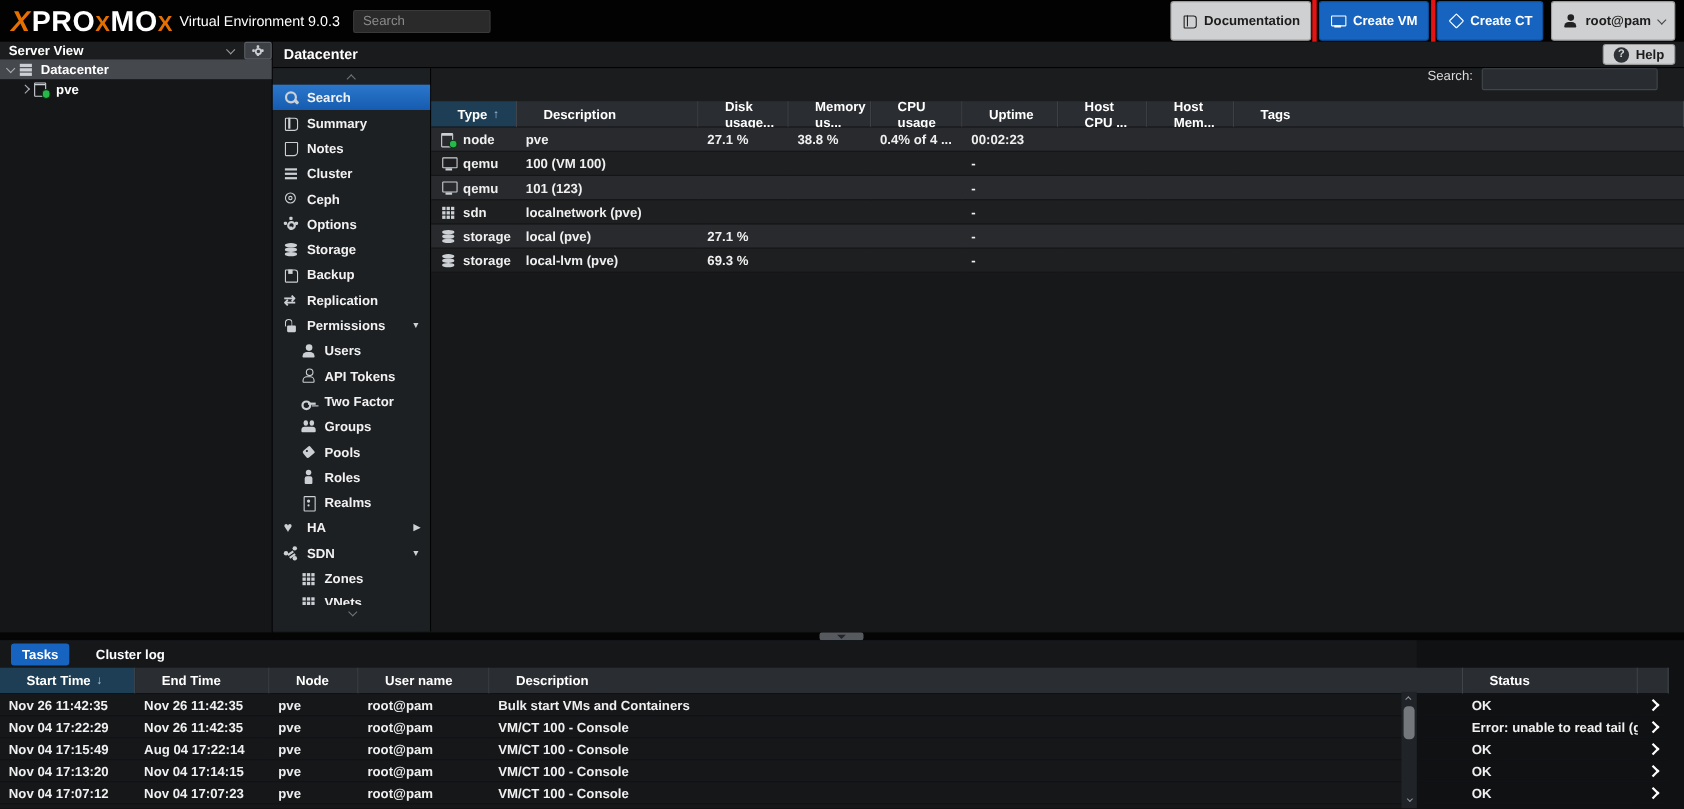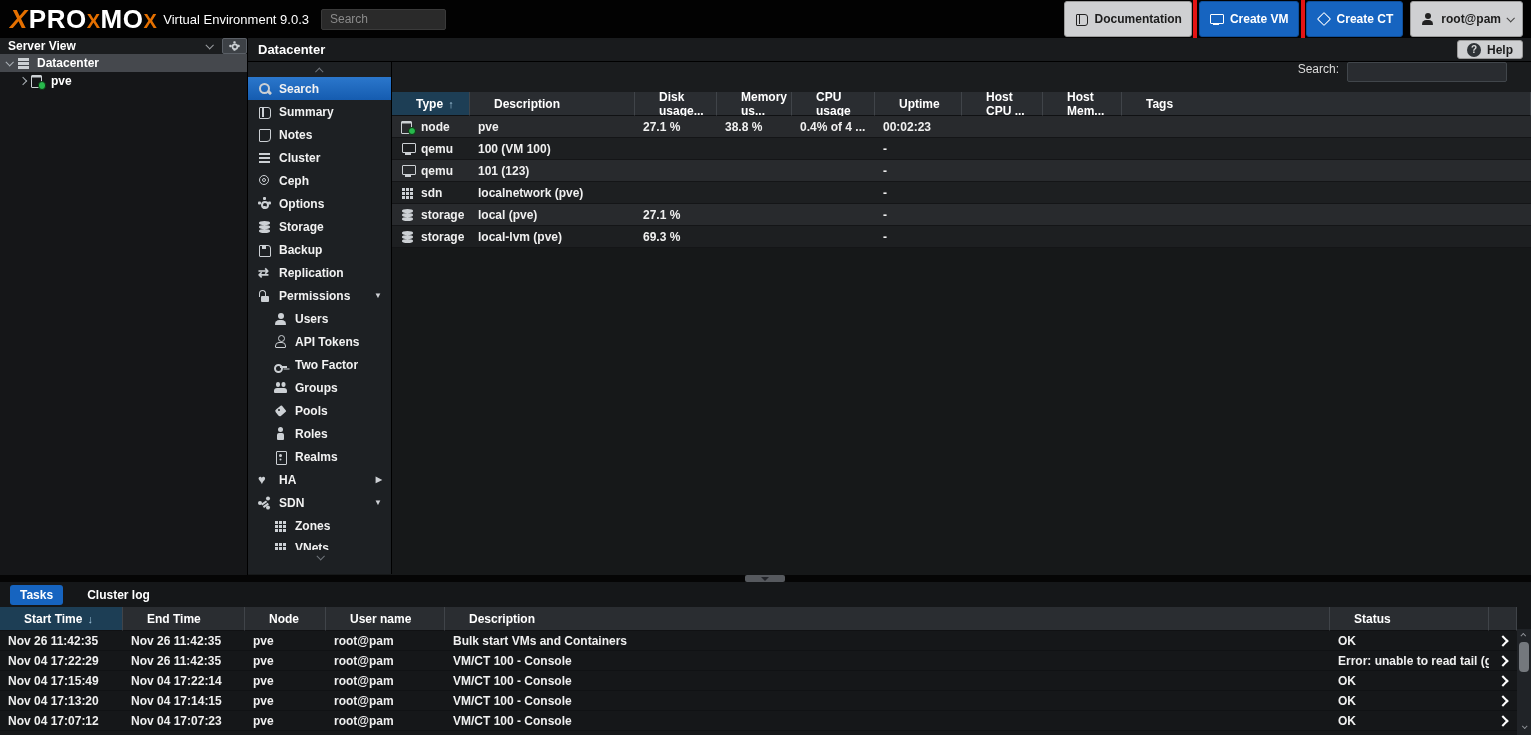--- a/index.html
+++ b/index.html
@@ -88,21 +88,21 @@
           white-space:nowrap; overflow:hidden; border-bottom:1px solid #141517; }
 
   
   #splitter { position:absolute; left:0; top:575px; width:1531px; height:7px; background:#050505; }
   #splitter-handle { position:absolute; left:745px; top:0; width:40px; height:7px; background:#56595e;
                      border-radius:2px; display:flex; align-items:center; justify-content:center; }
   #splitter-handle::after { content:""; width:0; height:0; border-left:4px solid transparent;
                      border-right:4px solid transparent; border-top:4px solid #23252a; }
 
   
-  #bottom { position:absolute; left:0; top:582px; width:1531px; height:153px; background:#151719; }
+  #bottom { position:absolute; left:0; top:582px; width:1288px; height:153px; background:#151719; }
   #tabbar { height:25px; display:flex; align-items:center; gap:14px; padding-left:10px; }
   .tab { font-weight:700; color:#fff; padding:3px 10px; border-radius:3px; cursor:pointer; }
   .tab.active { background:#1664c0; }
   #task-table { width:1517px; }
   .task-row { height:20px; cursor:pointer; }
   .task-row .cell { border-bottom:1px solid #101214; }
   .chev-cell { display:flex; align-items:center; justify-content:center; border-bottom:1px solid #101214; }
 
   
   #vscroll { position:absolute; right:0; top:47px; width:14px; height:106px; background:#202327; }
@@ -630,21 +630,21 @@
             <span class="cell">root@pam</span>
             <span class="cell">VM/CT 100 - Console</span>
             <span class="cell">Error: unable to read tail (got...</span>
             <span class="chev-cell">
               <span class="chev right big"></span>
             </span>
           </div>
 
           <div class="task-row tgrid lt">
             <span class="cell">Nov 04 17:15:49</span>
-            <span class="cell">Nov 04 17:22:14</span>
+            <span class="cell">Aug 04 17:22:14</span>
             <span class="cell">pve</span>
             <span class="cell">root@pam</span>
             <span class="cell">VM/CT 100 - Console</span>
             <span class="cell">OK</span>
             <span class="chev-cell">
               <span class="chev right big"></span>
             </span>
           </div>
 
           <div class="task-row tgrid dk">

